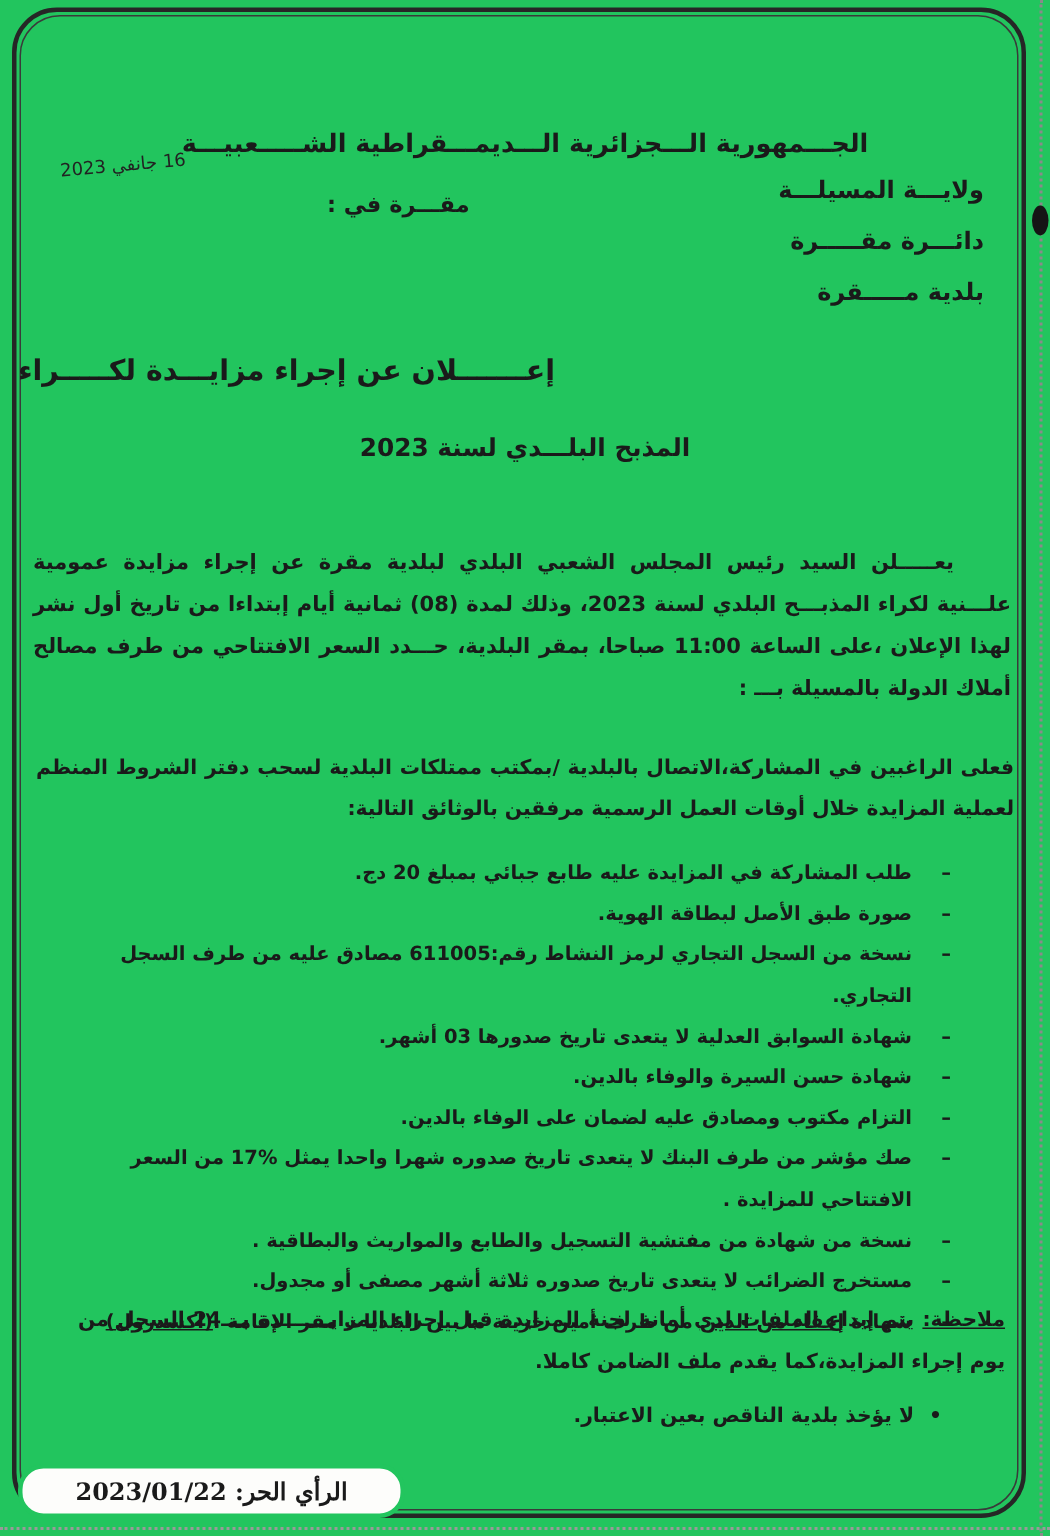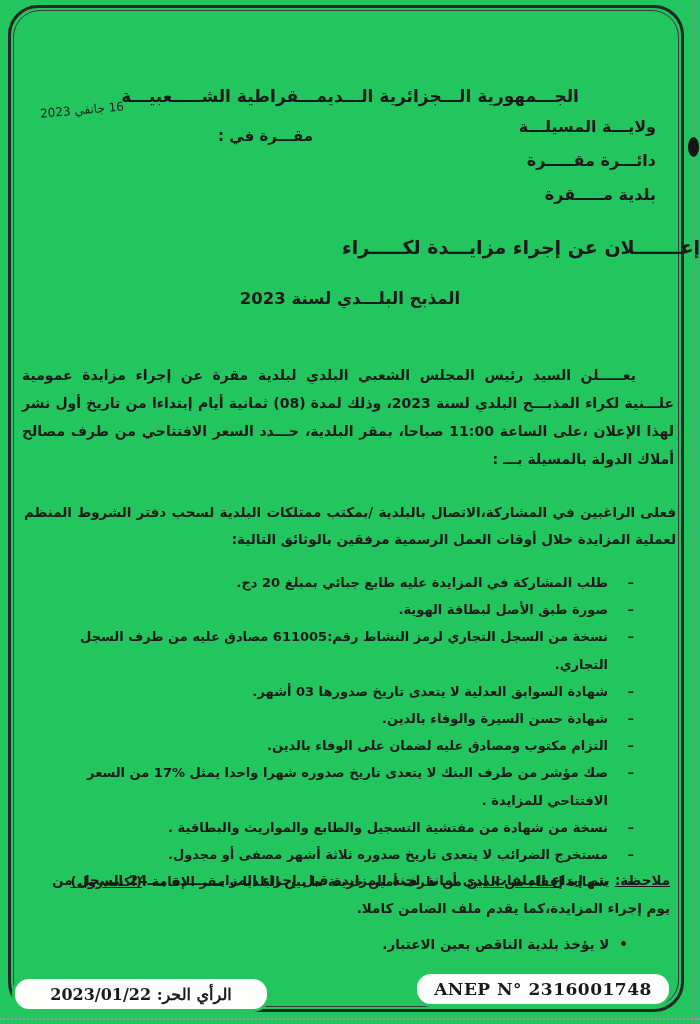--- a/index.html
+++ b/index.html
@@ -49,21 +49,21 @@
   }
   .date-stamp{
     position:absolute;top:103px;left:40px;
     font-size:12px;font-weight:400;color:#222;
     transform:rotate(-5deg);
     letter-spacing:1px;
     white-space:nowrap;
   }
   .announce-title{
     position:absolute;top:236px;left:0;right:0;
-    text-align:right;font-size:19px;font-weight:700;
+    text-align:left;font-size:19px;font-weight:700;padding-left:12px;
   }
   .announce-subtitle{
     position:absolute;top:289px;left:0;right:0;
     text-align:center;font-size:16.5px;font-weight:700;
   }
   .para1{
     position:absolute;top:361px;right:26px;left:22px;
     font-size:14px;font-weight:700;line-height:28px;
     text-align:justify;text-indent:38px;
   }
@@ -186,15 +186,14 @@
   </div>
 
   <div class="note-block">
     <span class="u">ملاحظة:</span><span> يتم إيداع الملفات لدى أمانة لجنة المزايدة قبل إجراء المزايـــــــدة بـــ24 السجل من يوم إجراء المزايدة،كما يقدم ملف الضامن كاملا.</span>
   </div>
   <div class="note-bullet">
     <span class="bullet-marker">•</span><span>لا يؤخذ بلدية الناقص بعين الاعتبار.</span>
   </div>
 
   <div class="footer-box newspaper-box">الرأي الحر: 2023/01/22</div>
-  <div class="footer-box anep-box">ANEP N° 2316001748</div>
 
 </div>
 
 </body></html>

